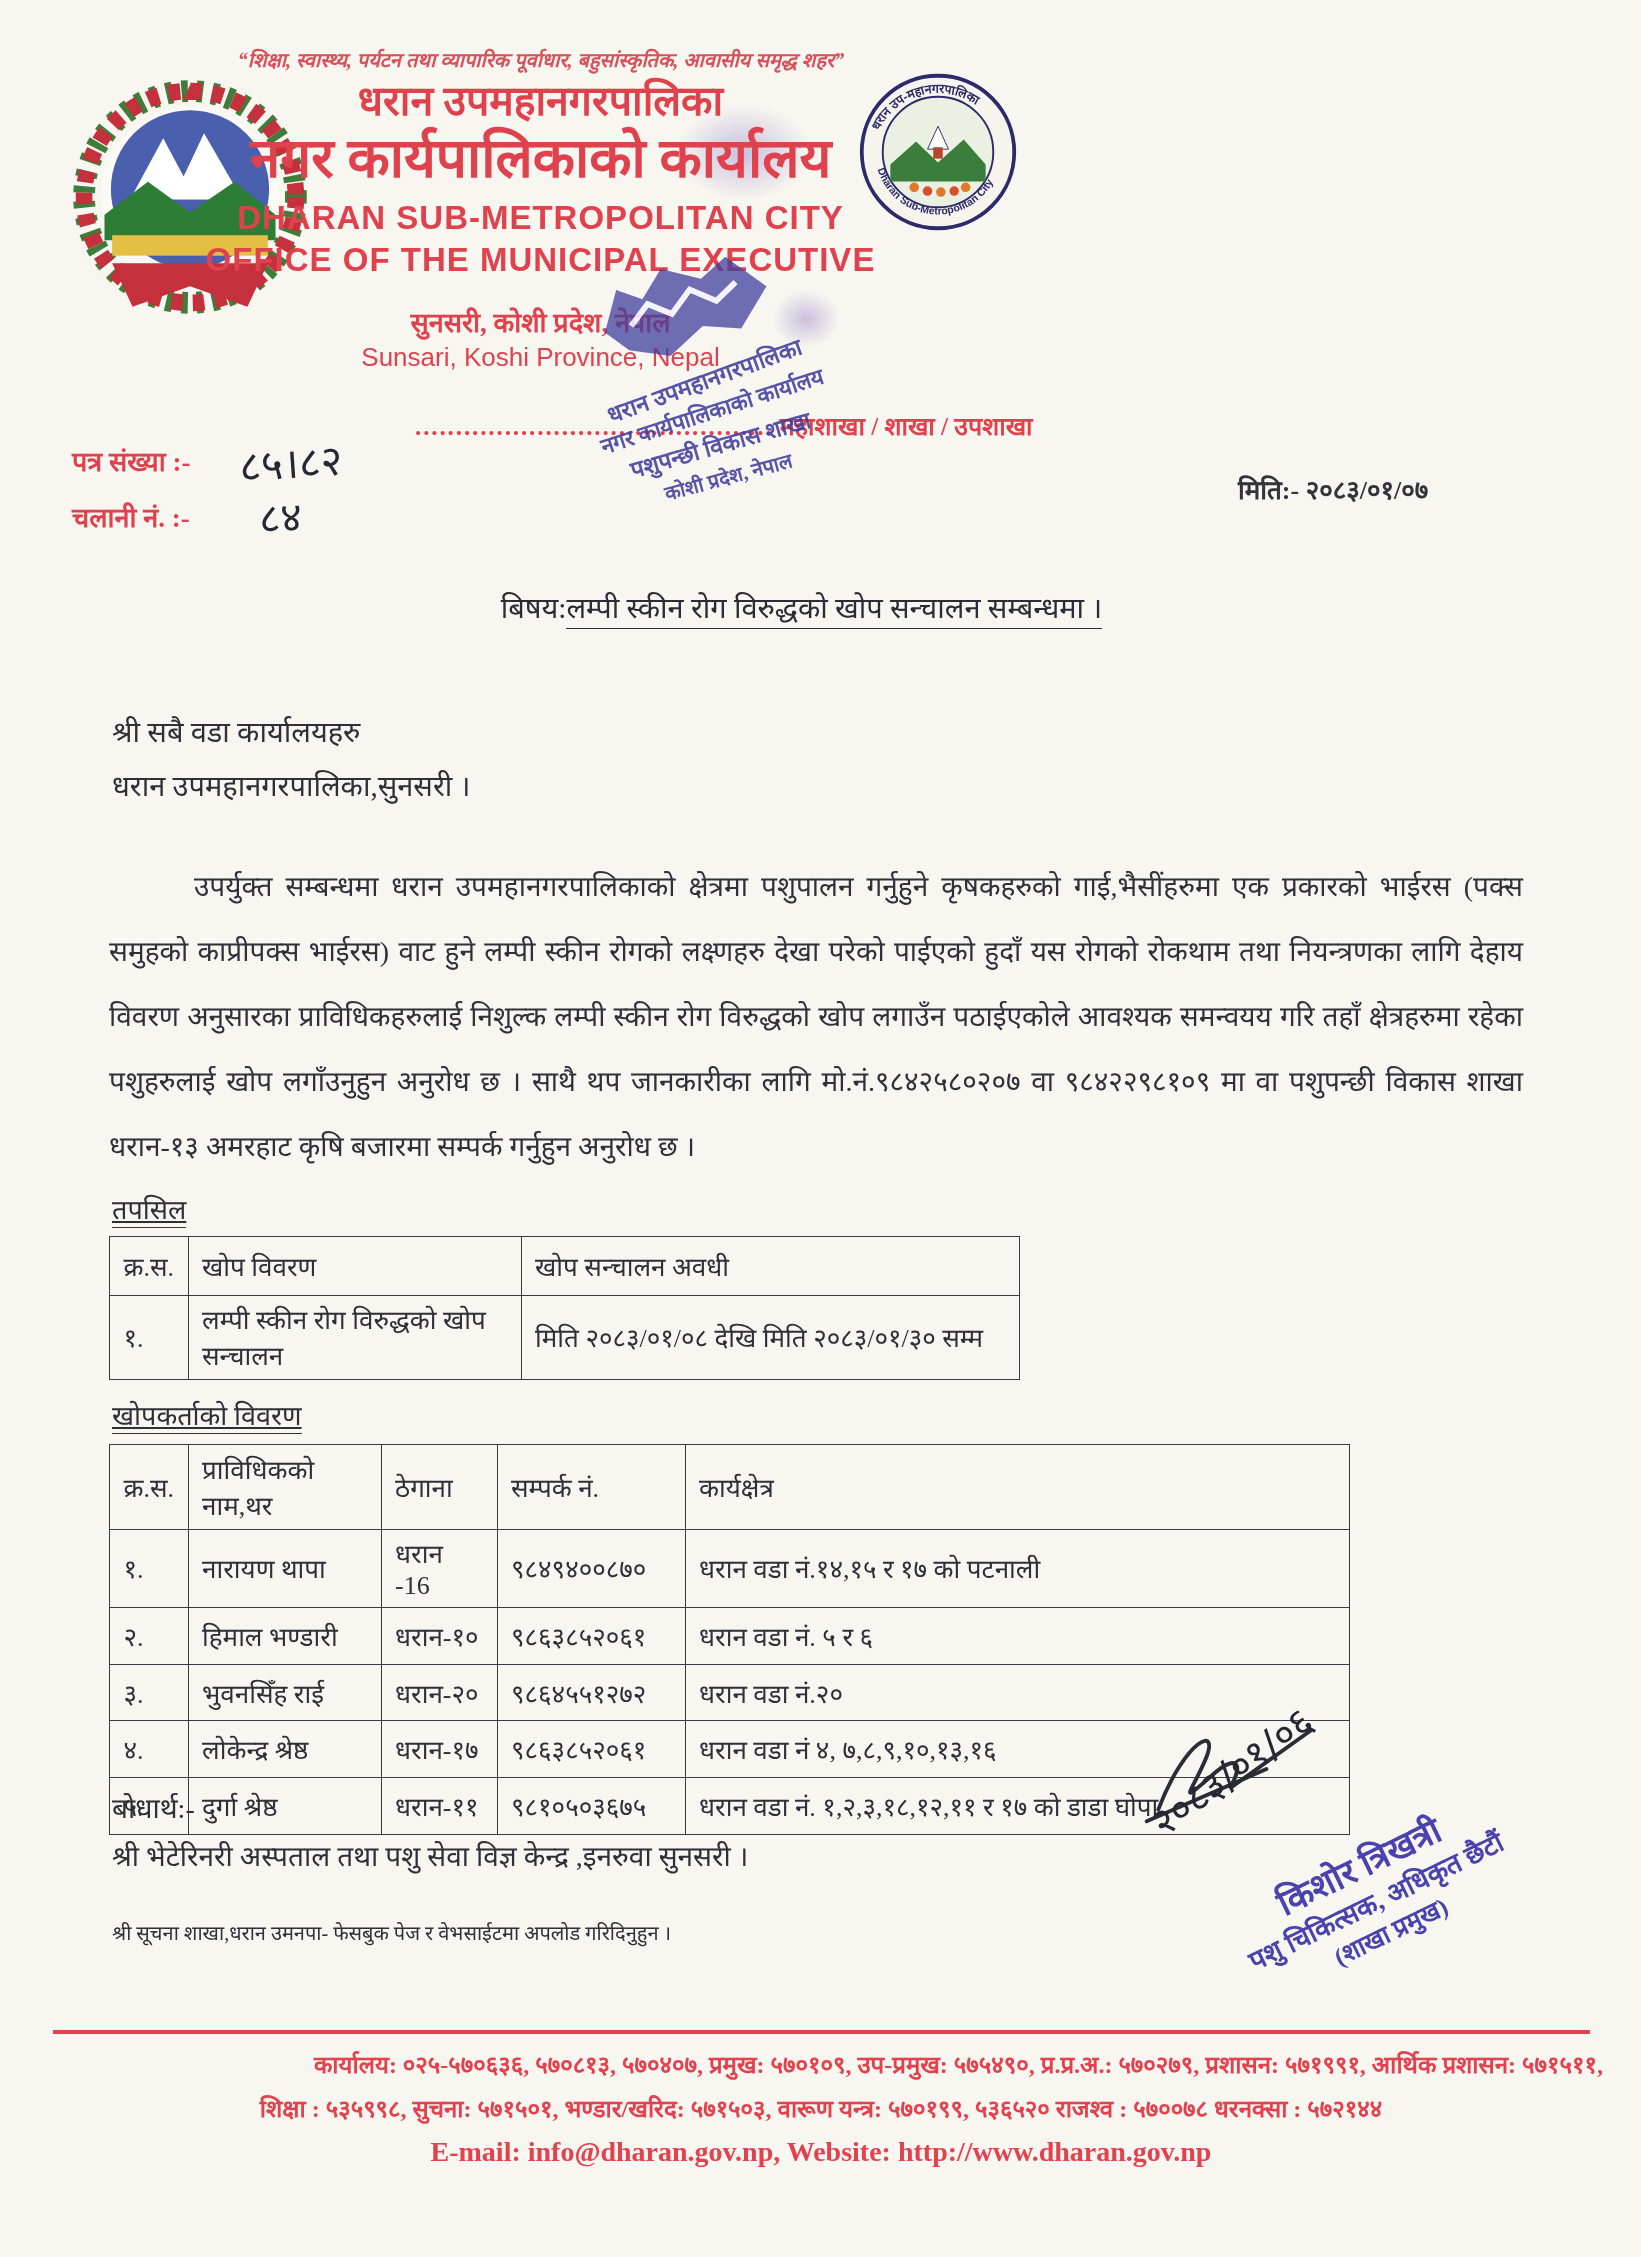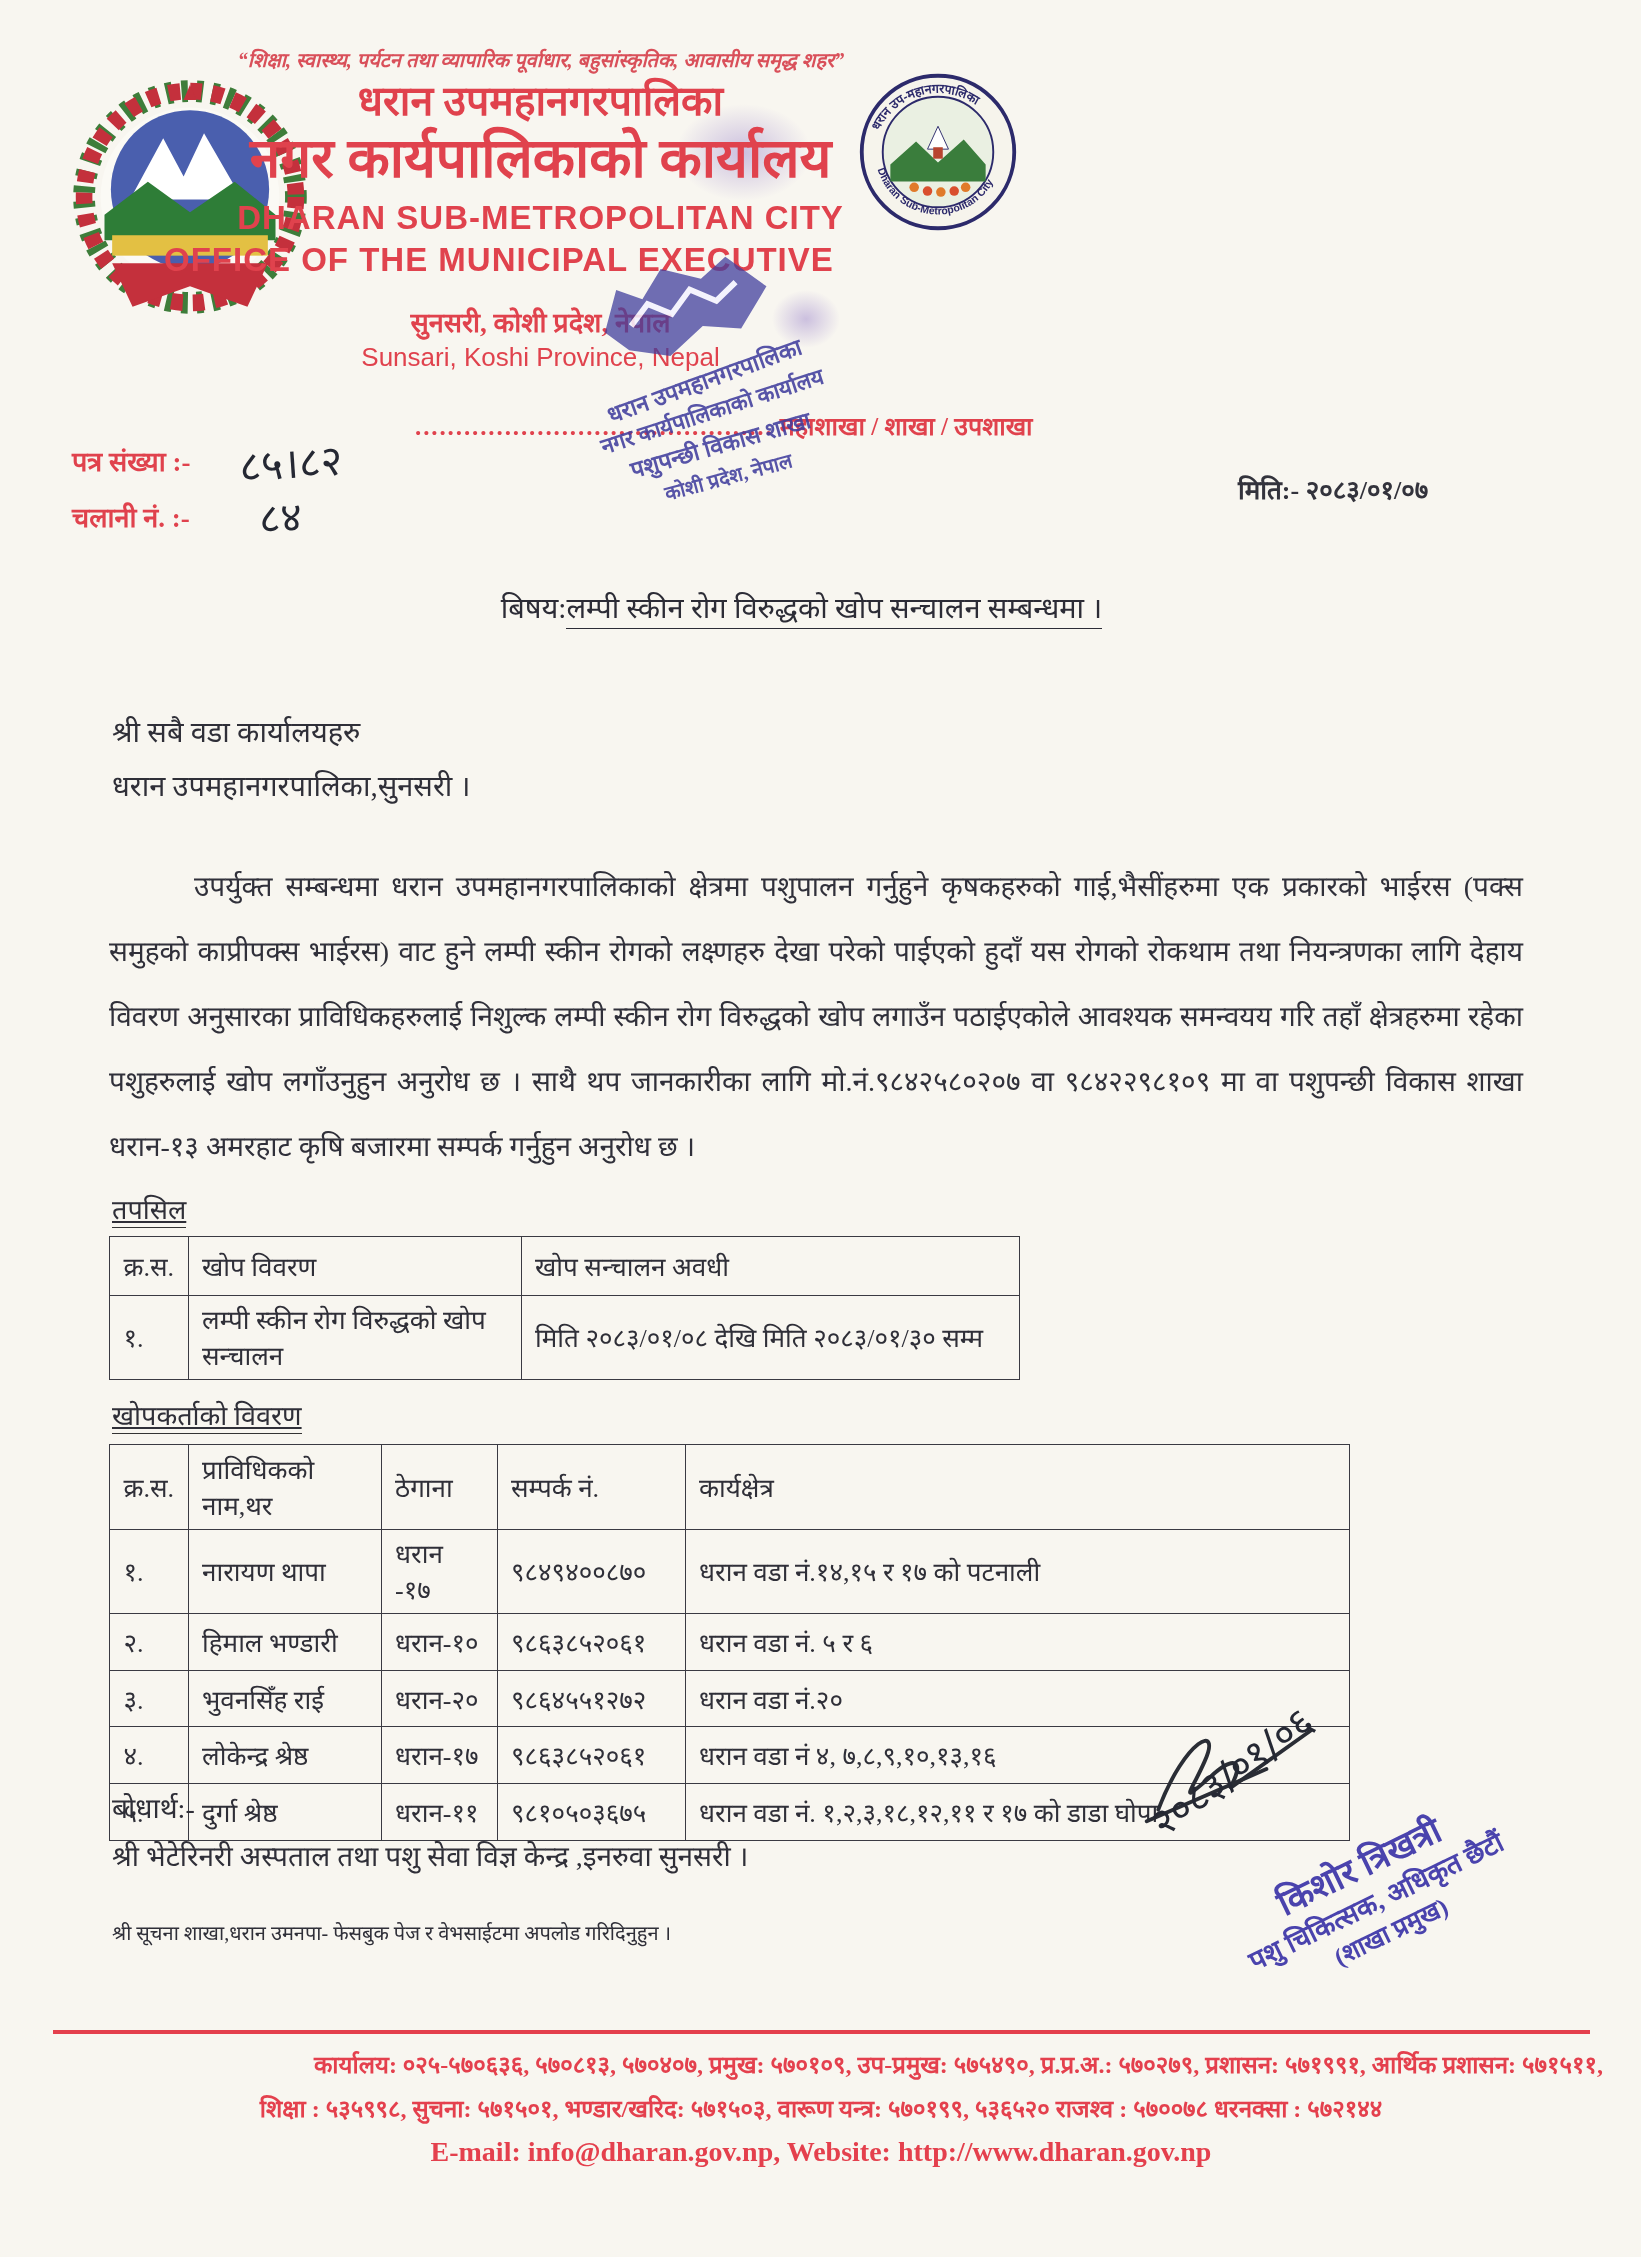--- a/index.html
+++ b/index.html
@@ -7,21 +7,21 @@
         font-family:"Liberation Serif","DejaVu Serif",serif;color:#2f2f38;}
   .abs{position:absolute;}
 
   
   .slogan{top:46px;left:116px;width:850px;text-align:center;font-style:italic;font-weight:bold;
           font-size:20px;color:#d9505a;}
   .orgnp{top:71px;left:164px;width:753px;text-align:center;font-size:41px;font-weight:bold;color:#e0424d;}
   .offnp{top:118px;left:164px;width:753px;text-align:center;font-size:55px;font-weight:bold;color:#e0424d;}
   .orgen{top:199px;left:164px;width:753px;text-align:center;font-size:33px;font-weight:bold;
          font-family:"Liberation Sans","DejaVu Sans",sans-serif;color:#e0424d;letter-spacing:1px;}
-  .offen{top:241px;left:164px;width:753px;text-align:left;font-size:33px;font-weight:bold;
+  .offen{top:241px;left:164px;width:753px;text-align:center;font-size:33px;font-weight:bold;
          font-family:"Liberation Sans","DejaVu Sans",sans-serif;color:#e0424d;letter-spacing:1px;}
   .adrnp{top:303px;left:164px;width:753px;text-align:center;font-size:27px;font-weight:bold;color:#e0424d;}
   .adren{top:342px;left:164px;width:753px;text-align:center;font-size:26px;
          font-family:"Liberation Sans","DejaVu Sans",sans-serif;color:#e0424d;}
 
   .sectionline{top:408px;left:415px;width:618px;font-size:25px;font-weight:bold;color:#e0424d;
                white-space:nowrap;}
   .sectionline .dots{letter-spacing:1.9px;}
 
   .metaL{left:72px;font-size:27px;font-weight:bold;color:#e0424d;white-space:nowrap;}
@@ -201,21 +201,21 @@
         <tr>
       <th>क्र.स.</th>
       <th>प्राविधिकको नाम,थर</th>
       <th>ठेगाना</th>
       <th>सम्पर्क नं.</th>
       <th>कार्यक्षेत्र</th>
     </tr>
     <tr>
       <td>१.</td>
       <td>नारायण थापा</td>
-      <td>धरान -१७</td>
+      <td>धरान -16</td>
       <td>९८४९४००८७०</td>
       <td>धरान वडा नं.१४,१५ र १७ को पटनाली</td>
     </tr>
     <tr>
       <td>२.</td>
       <td>हिमाल भण्डारी</td>
       <td>धरान-१०</td>
       <td>९८६३८५२०६१</td>
       <td>धरान  वडा नं. ५  र ६</td>
     </tr>

